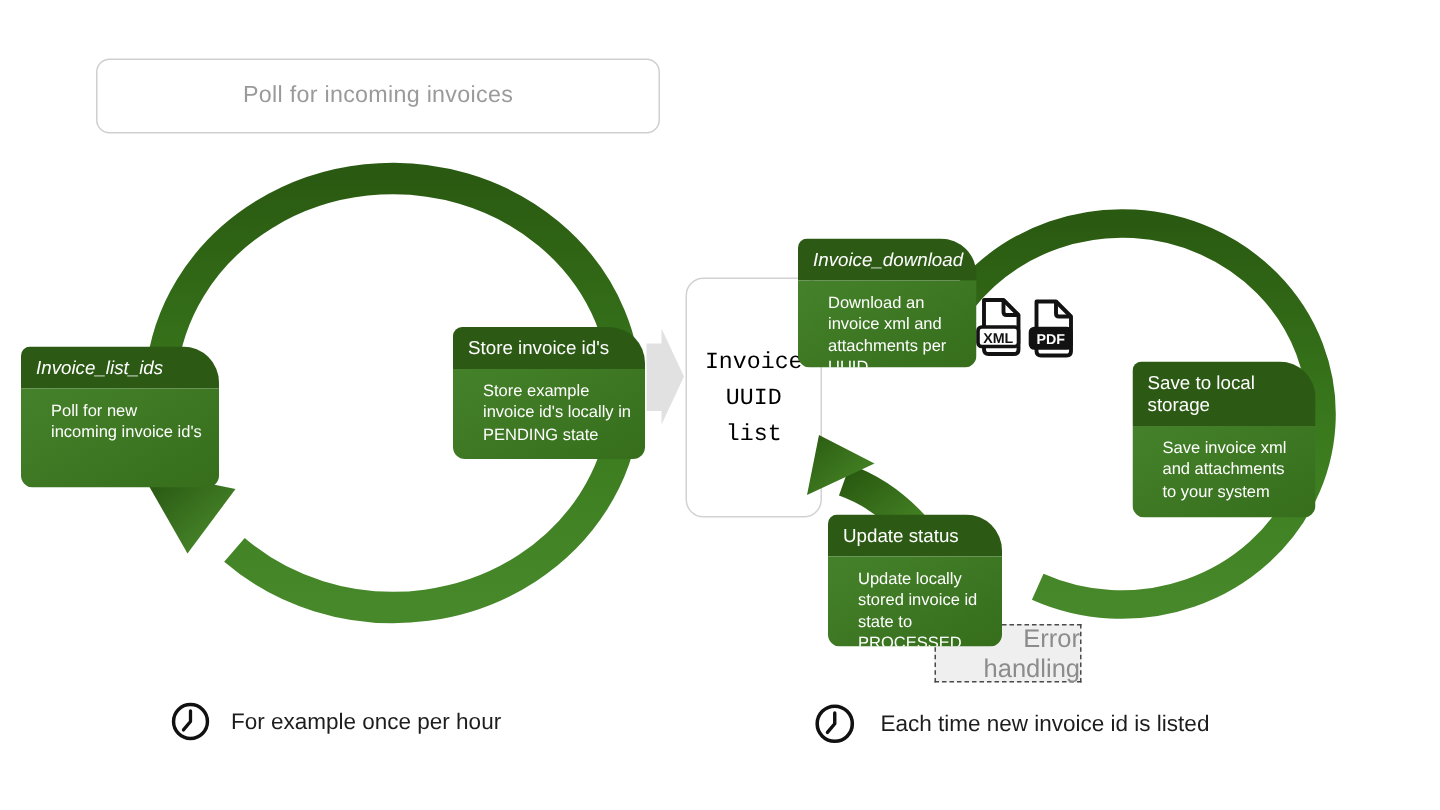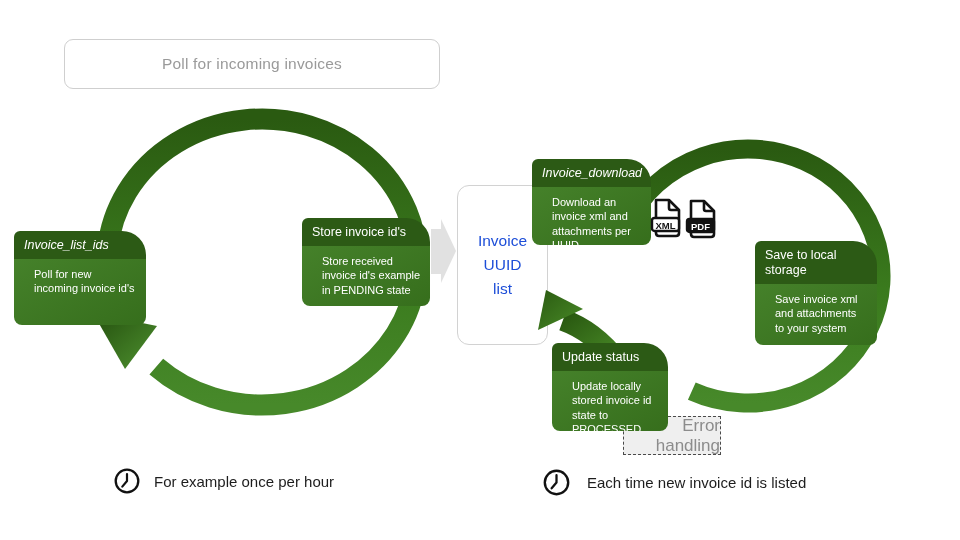--- a/index.html
+++ b/index.html
@@ -22,21 +22,21 @@
   }
   .box-head.italic{font-style:italic;}
   .box-body{
     background:linear-gradient(150deg,#45812a,#366e1c);
     color:#fff;font-size:11px;line-height:1.3;padding:8px 9px 8px 20px;
   }
   .uuid-box{
     position:absolute;left:457px;top:185px;width:89px;height:158px;z-index:1;
     border:1.5px solid #d2d2d2;border-radius:12px;background:#fff;
     display:flex;align-items:center;justify-content:center;text-align:center;
-    color:#1d4ed8;font-size:15.5px;line-height:1.55;
+    color:#000000;font-size:15.5px;line-height:1.55;font-family:Liberation Mono, monospace;
   }
   .uuid-box span{display:block;}
   .error-box{
     position:absolute;left:623px;top:416px;width:96px;height:37px;z-index:3;
     background:#efefef;border:1.5px dashed #4a4a4a;
     display:flex;align-items:center;justify-content:center;
     color:#8c8c8c;font-size:17px;text-align:right;
   }
   .caption{position:absolute;z-index:3;display:flex;align-items:center;color:#1d1d1d;font-size:15px;}
   .caption .txt{white-space:nowrap;}
@@ -89,21 +89,21 @@
     <polygon points="546,290 583,309 538,330" fill="url(#arrowGradR)"></polygon>
   </svg>
 
   <div class="step-box" style="left:14px;top:210px;width:132px;margin-top:21px;">
     <div class="box-head italic">Invoice_list_ids</div>
     <div class="box-body" style="height:50px;">Poll for new incoming invoice id's</div>
   </div>
 
   <div class="step-box" style="left:302px;top:218px;width:128px;">
     <div class="box-head">Store invoice id's</div>
-    <div class="box-body" style="height:44px;">Store received invoice id's example in PENDING state</div>
+    <div class="box-body" style="height:44px;">Store example invoice id's locally in PENDING state</div>
   </div>
 
   <div class="step-box" style="left:532px;top:159px;width:119px;">
     <div class="box-head italic">Invoice_download</div>
     <div class="box-body" style="height:42px;">Download an invoice xml and attachments per UUID</div>
   </div>
 
   <div class="step-box" style="left:755px;top:241px;width:122px;">
     <div class="box-head">Save to local storage</div>
     <div class="box-body" style="height:45px;"> Save invoice xml and attachments to your system</div>

